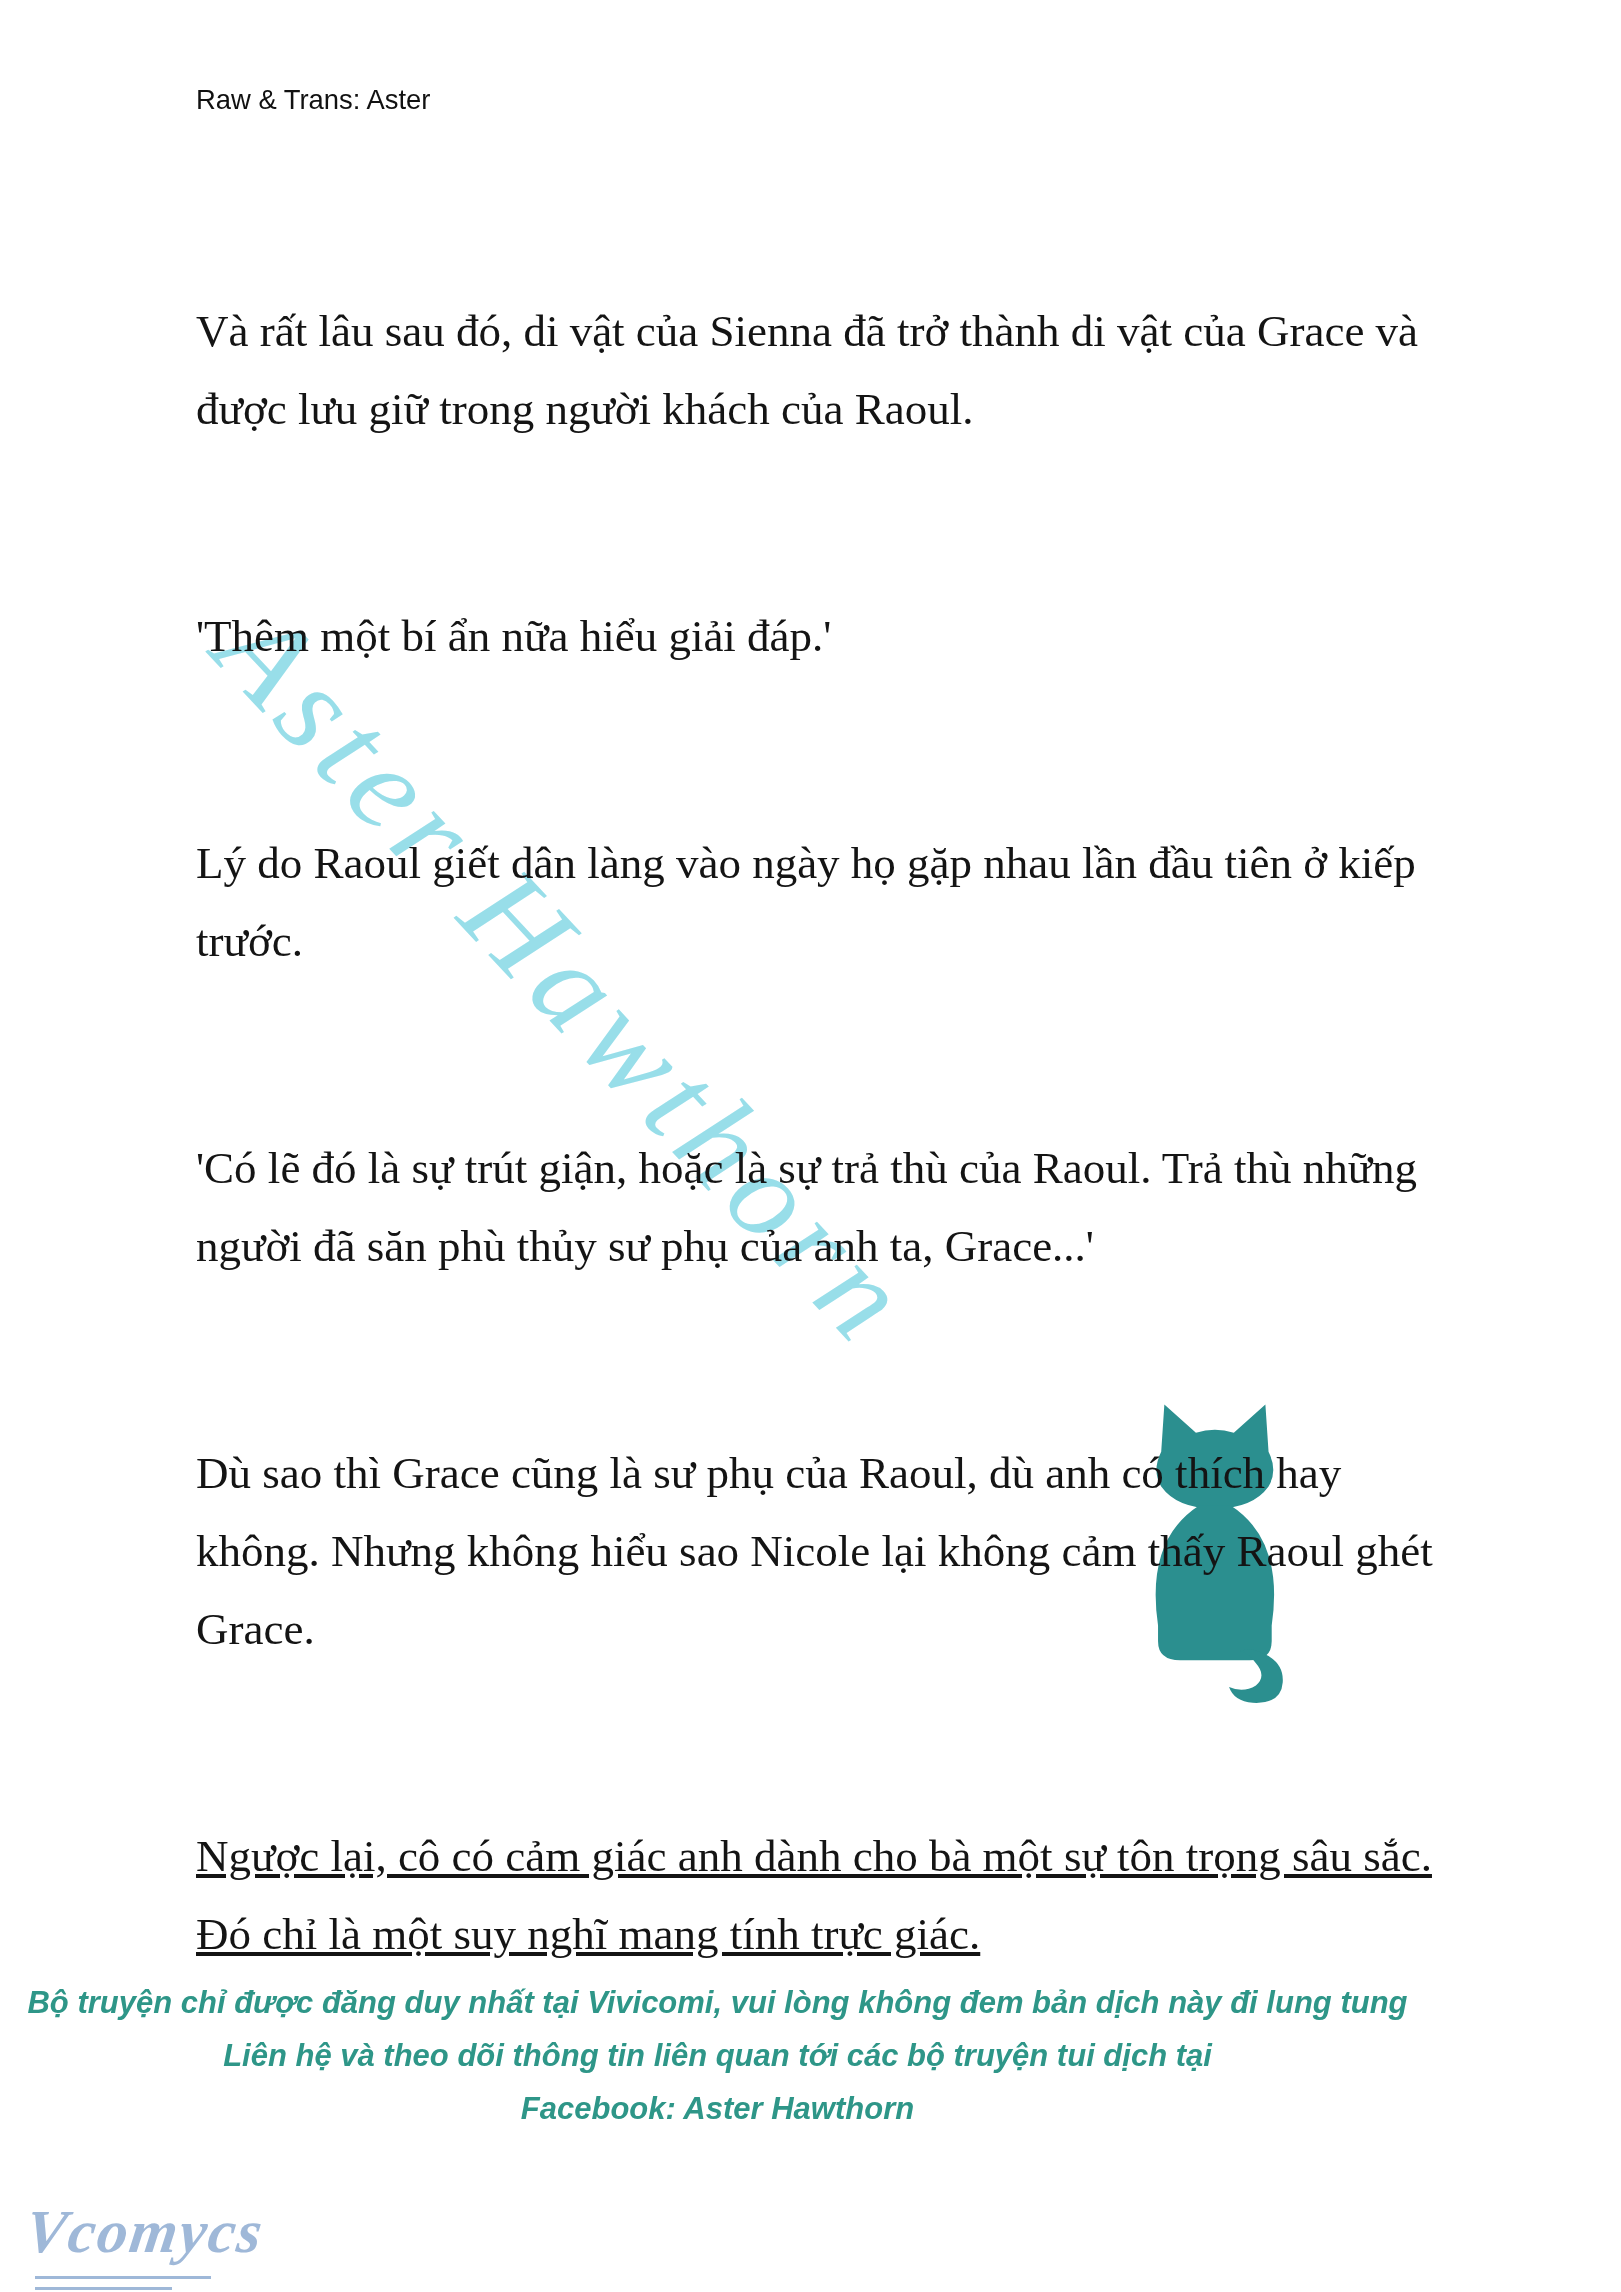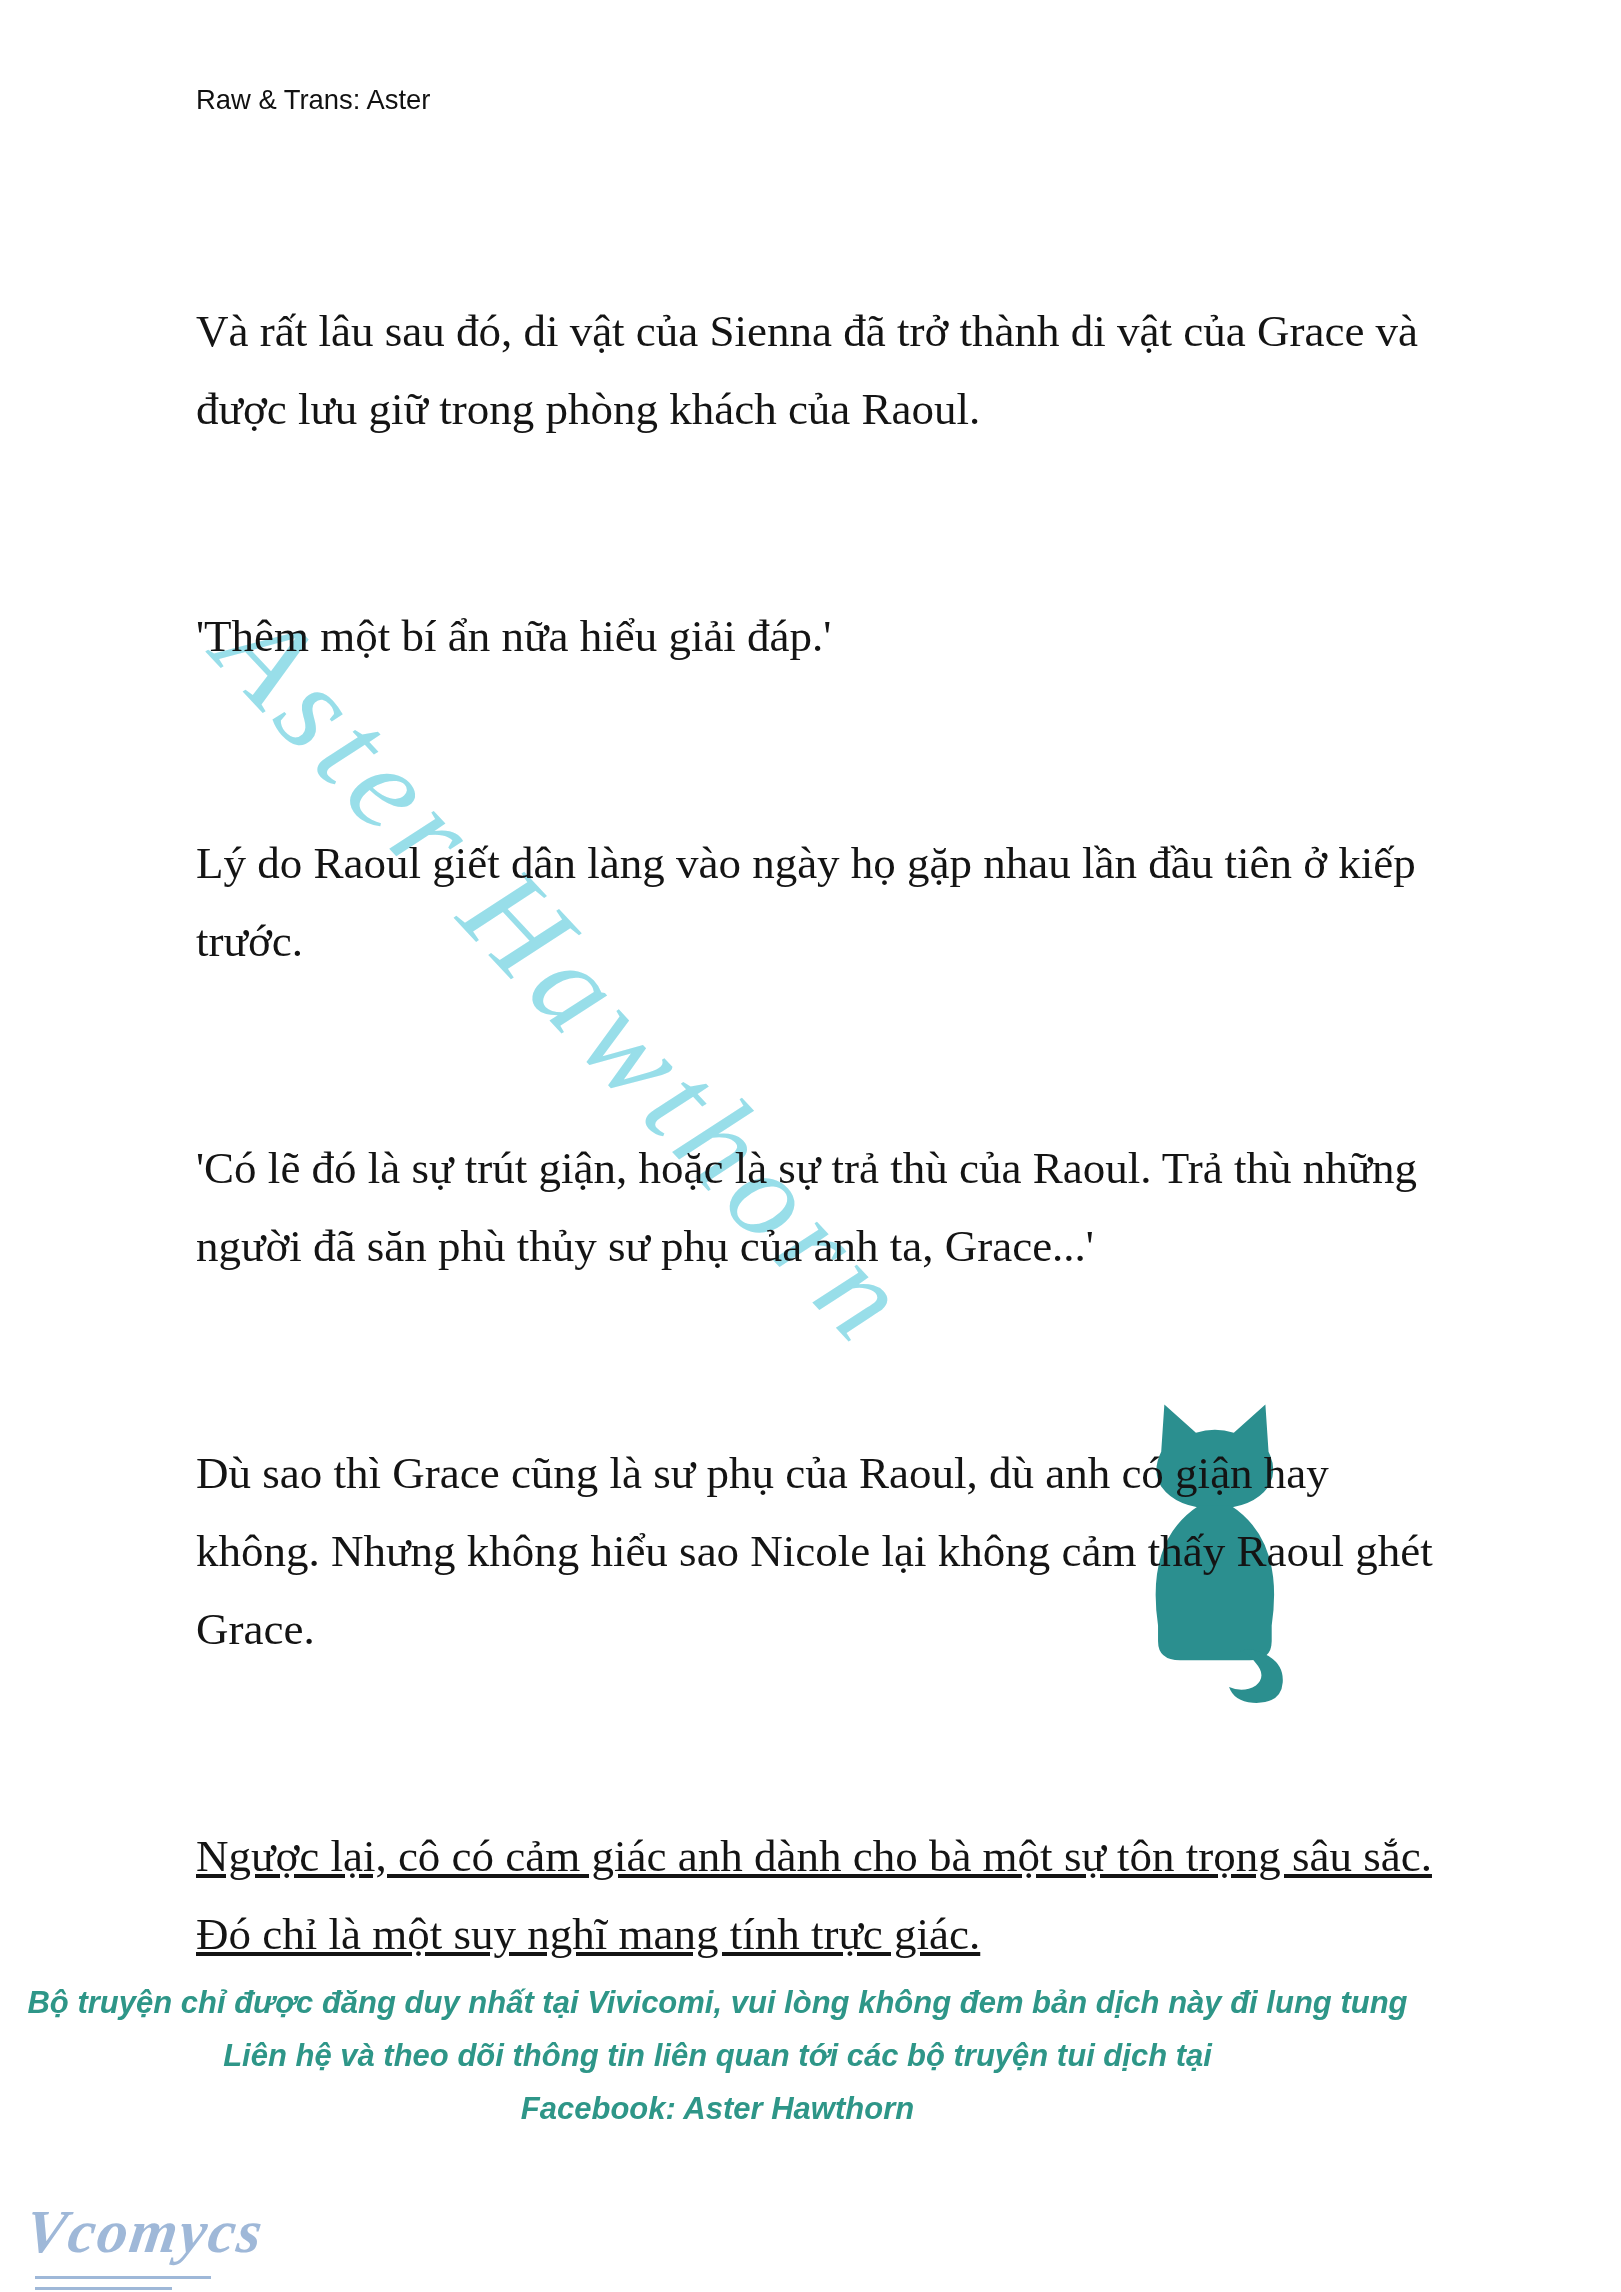--- a/index.html
+++ b/index.html
@@ -109,25 +109,25 @@
     <svg viewBox="0 0 140 200" xmlns="http://www.w3.org/2000/svg" aria-hidden="true">
       <g fill="var(--cat-teal, #2b8f8f)">
         <path d="M30,10 L50,28 Q62,24 74,28 L94,10 L96,40 Q102,52 96,62 Q86,76 62,76 Q38,76 28,62 Q22,52 28,40 Z"></path>
         <path d="M26,150 Q18,96 52,74 L72,74 Q106,96 98,150 L98,160 Q98,172 84,172 L40,172 Q26,172 26,160 Z"></path>
         <path d="M84,165 Q106,170 105,186 Q104,200 86,199 Q74,198 71,189 Q80,193 88,188 Q95,182 88,174 Q84,168 78,166 Z"></path>
       </g>
     </svg>
   </div>
 
   <div class="content">
-    <p>Và rất lâu sau đó, di vật của Sienna đã trở thành di vật của Grace và được lưu giữ trong phòng khách của Raoul.</p>
+    <p>Và rất lâu sau đó, di vật của Sienna đã trở thành di vật của Grace và được lưu giữ trong người khách của Raoul.</p>
     <p>'Thêm một bí ẩn nữa hiểu giải đáp.'</p>
     <p>Lý do Raoul giết dân làng vào ngày họ gặp nhau lần đầu tiên ở kiếp trước.</p>
     <p>'Có lẽ đó là sự trút giận, hoặc là sự trả thù của Raoul. Trả thù những người đã săn phù thủy sư phụ của anh ta, Grace...'</p>
-    <p>Dù sao thì Grace cũng là sư phụ của Raoul, dù anh có giận hay không. Nhưng không hiểu sao Nicole lại không cảm thấy Raoul ghét Grace.</p>
+    <p>Dù sao thì Grace cũng là sư phụ của Raoul, dù anh có thích hay không. Nhưng không hiểu sao Nicole lại không cảm thấy Raoul ghét Grace.</p>
     <p>Ngược lại, cô có cảm giác anh dành cho bà một sự tôn trọng sâu sắc. Đó chỉ là một suy nghĩ mang tính trực giác.</p>
   </div>
 
   <div class="footer">
     <div>Bộ truyện chỉ được đăng duy nhất tại Vivicomi, vui lòng không đem bản dịch này đi lung tung</div>
     <div>Liên hệ và theo dõi thông tin liên quan tới các bộ truyện tui dịch tại</div>
     <div>Facebook: Aster Hawthorn</div>
   </div>
 
   <div class="logo">

